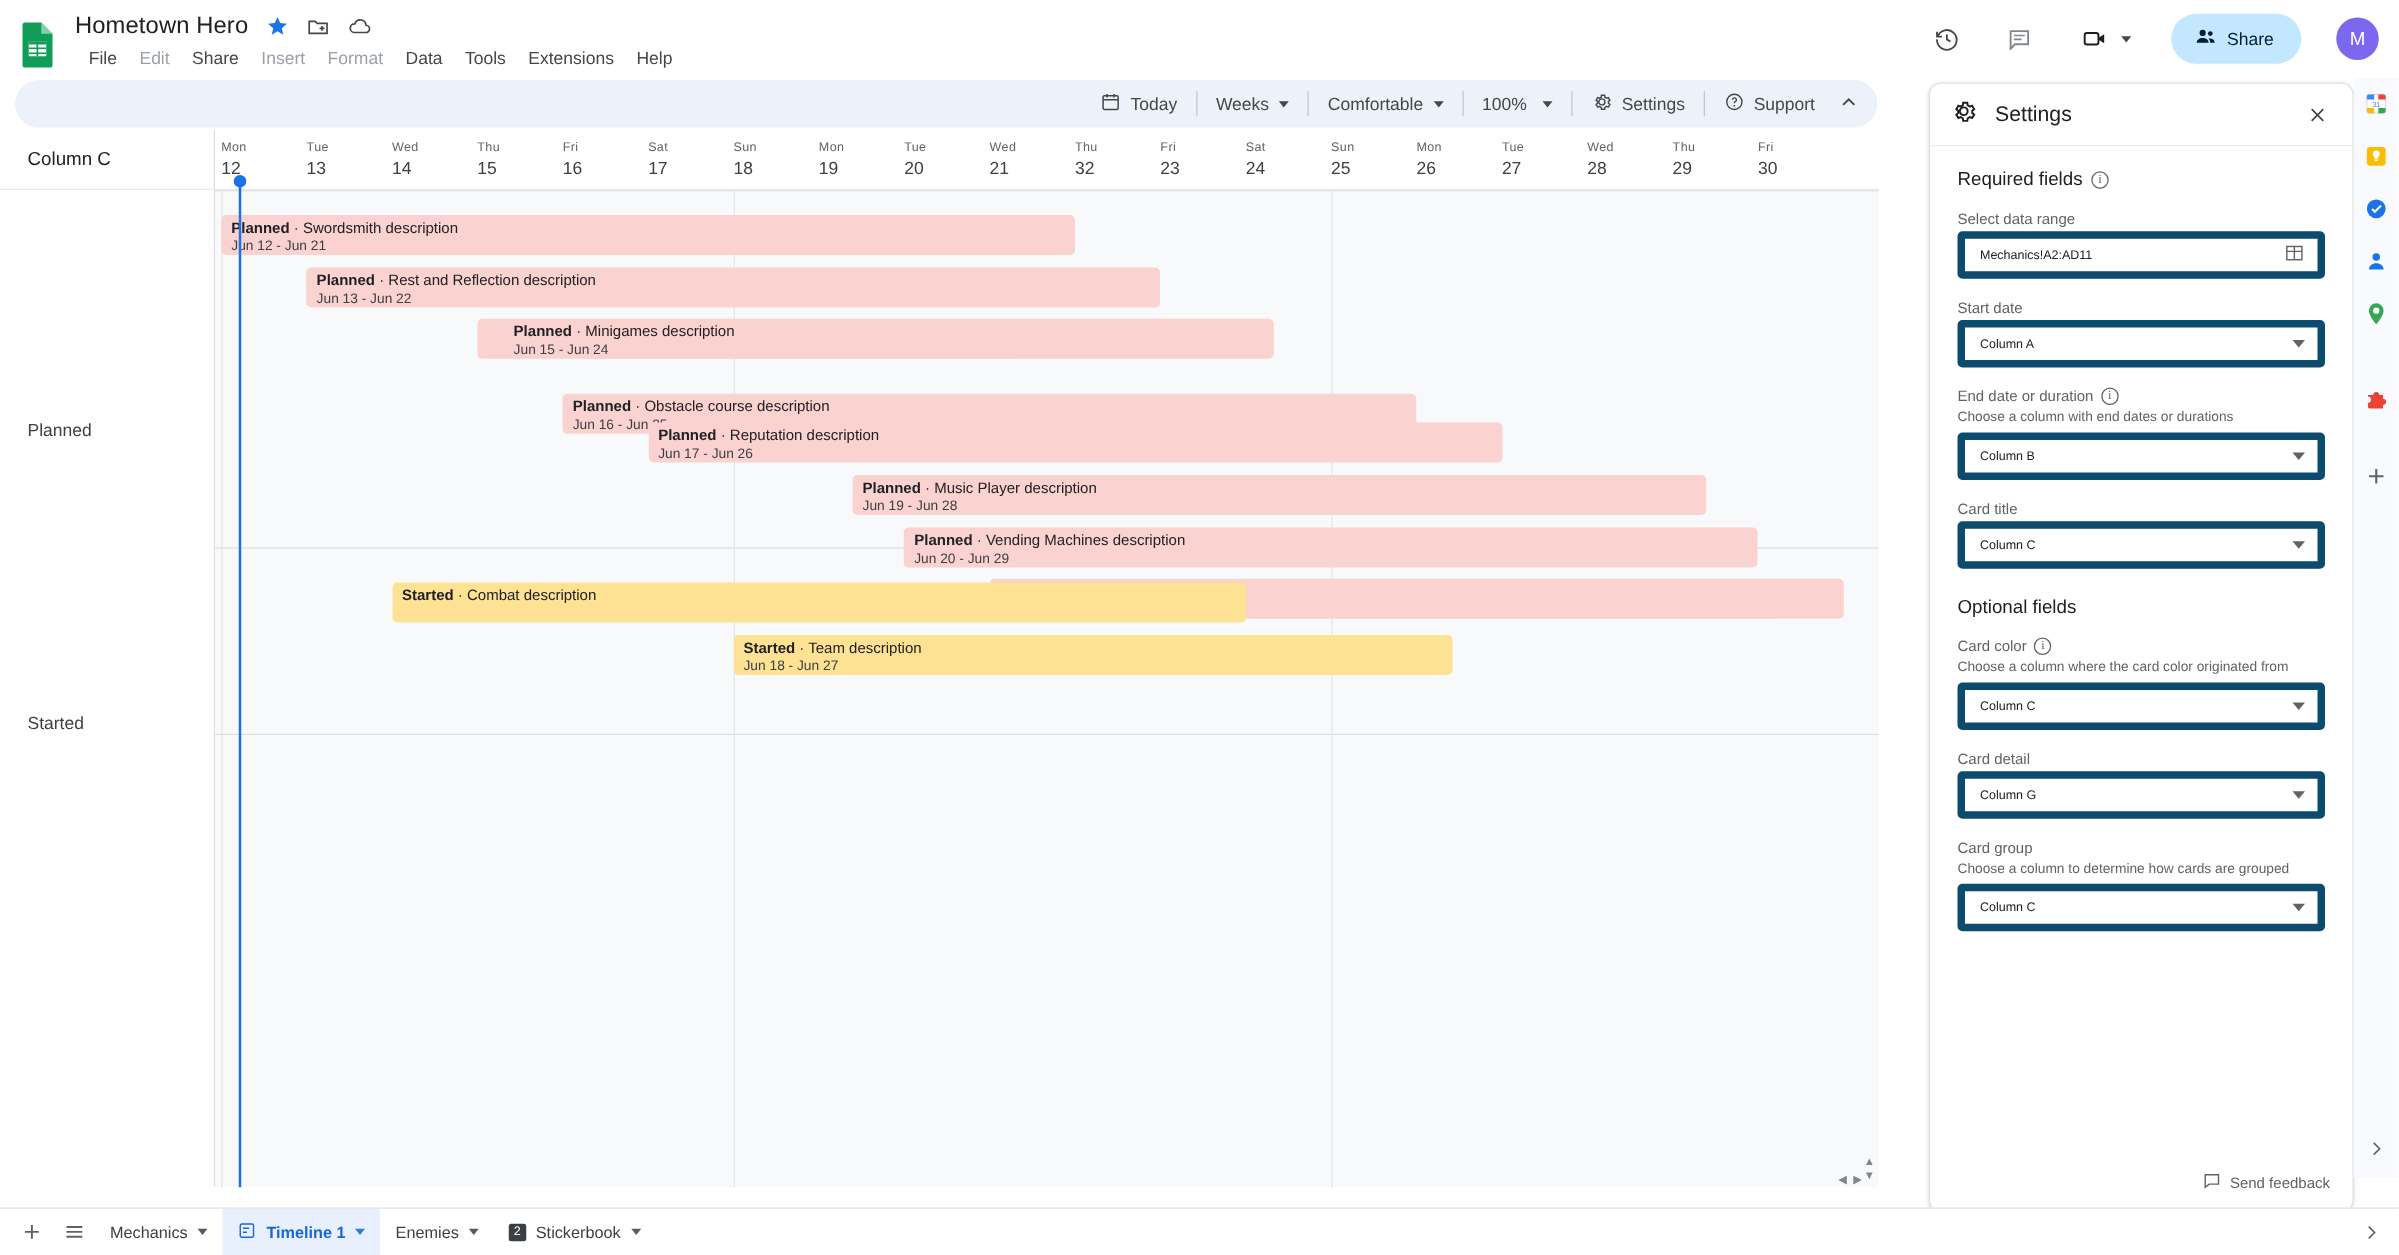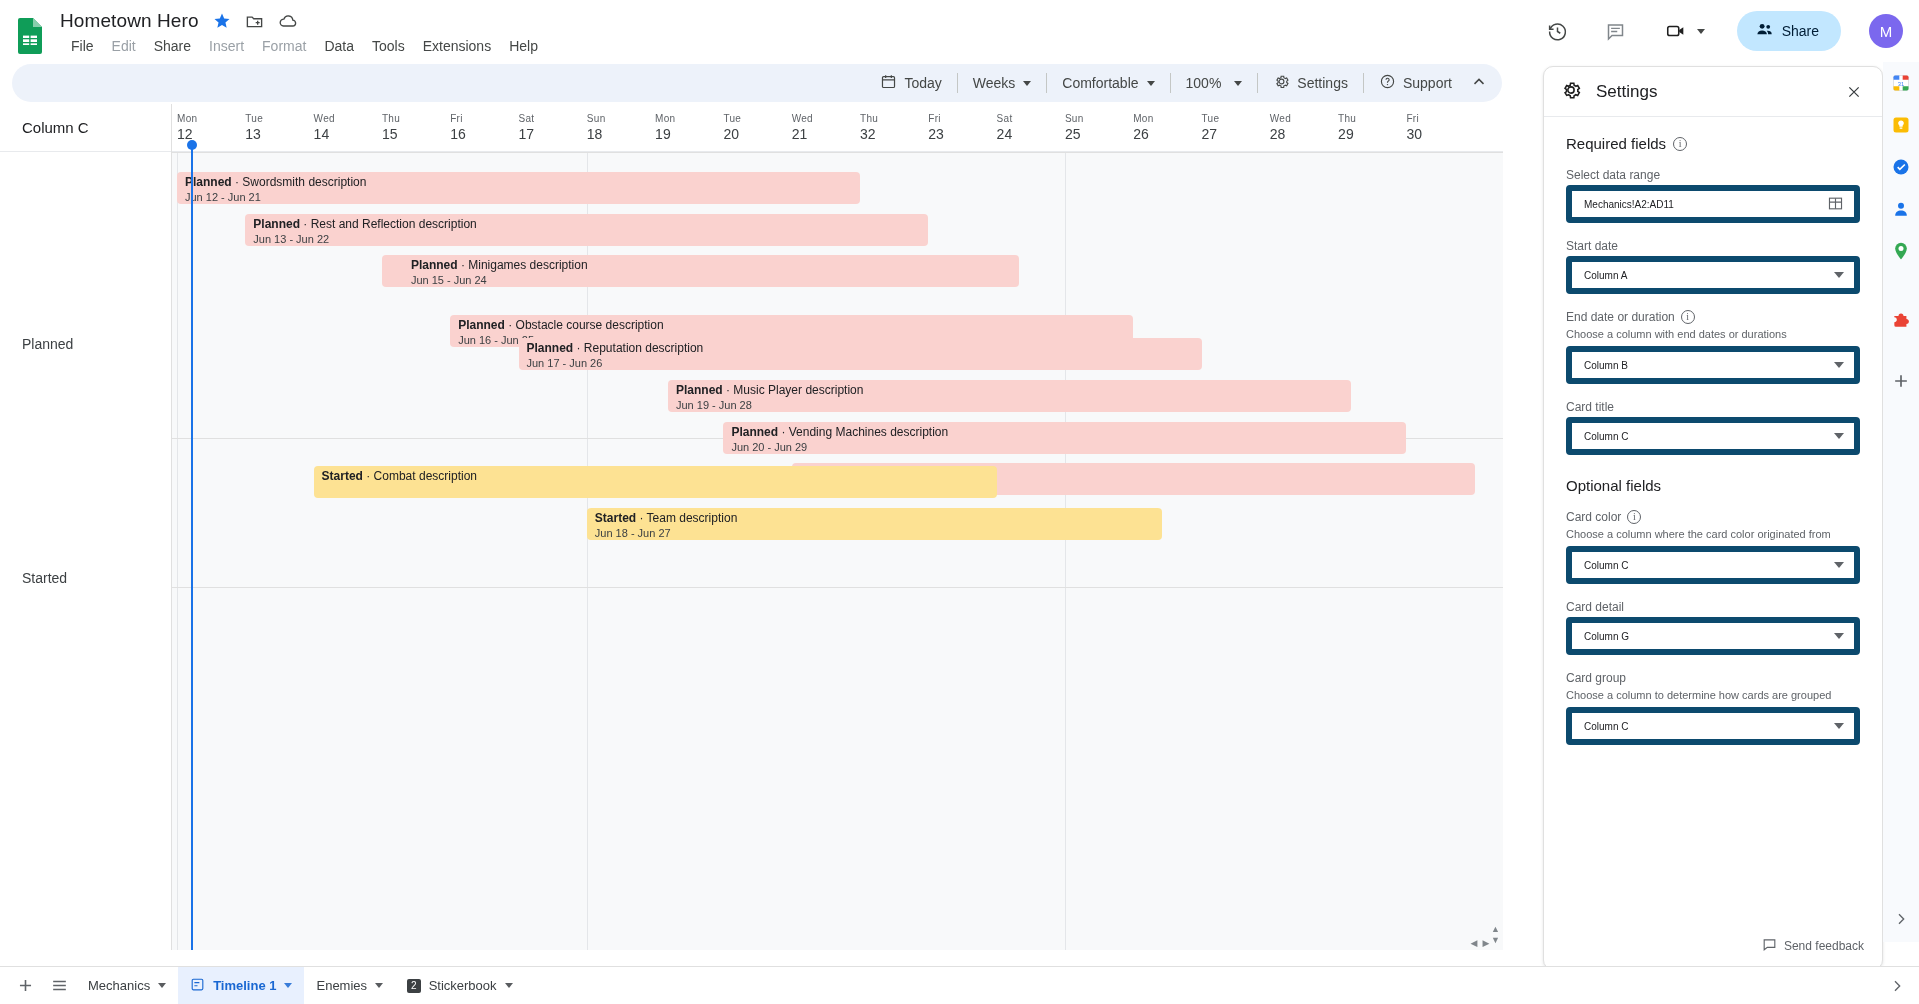--- a/index.html
+++ b/index.html
@@ -469,21 +469,21 @@
               <div class="card-sub">Jun 15 - Jun 24</div>
             </div>
             <div class="card" style="left: 278.2px; width: 683px; top: 144.8px; background: rgb(250, 210, 207); margin-top: 18px;">
               <div class="card-title"><b>Planned</b><span> · </span><span>Obstacle course description</span></div>
               <div class="card-sub">Jun 16 - Jun 25</div>
             </div>
             <div class="card" style="left: 346.5px; width: 683px; top: 186.4px; background: rgb(250, 210, 207);">
               <div class="card-title"><b>Planned</b><span> · </span><span>Reputation description</span></div>
               <div class="card-sub">Jun 17 - Jun 26</div>
             </div>
-            <div class="card" style="left: 496px; width: 683px; top: 228px; background: rgb(250, 210, 207);">
+            <div class="card" style="left: 510px; width: 683px; top: 228px; background: rgb(250, 210, 207);">
               <div class="card-title"><b>Planned</b><span> · </span><span>Music Player description</span></div>
               <div class="card-sub">Jun 19 - Jun 28</div>
             </div>
             <div class="card" style="left: 551.4px; width: 683px; top: 269.6px; background: rgb(250, 210, 207);">
               <div class="card-title"><b>Planned</b><span> · </span><span>Vending Machines description</span></div>
               <div class="card-sub">Jun 20 - Jun 29</div>
             </div>
             <div class="card" style="left: 619.7px; width: 683px; top: 311.2px; background: rgb(250, 210, 207);">
               <div class="card-title"><b>Planned</b><span> · </span><span>Secret Base description</span></div>
               <div class="card-sub">Jun 21 - Jun 30</div>

